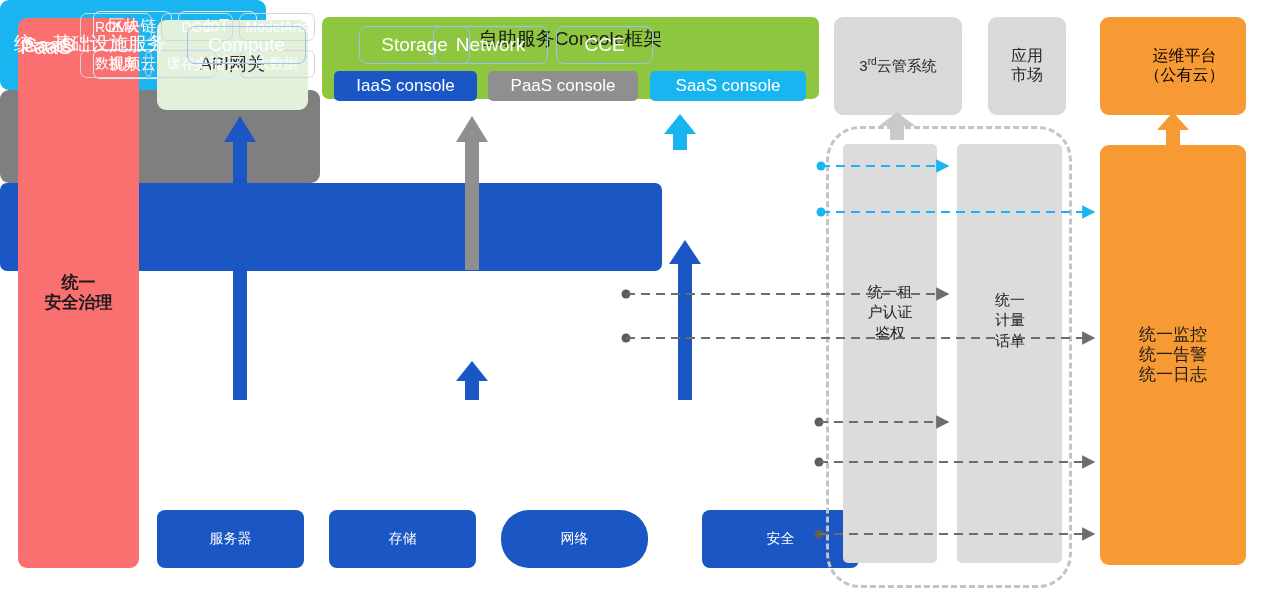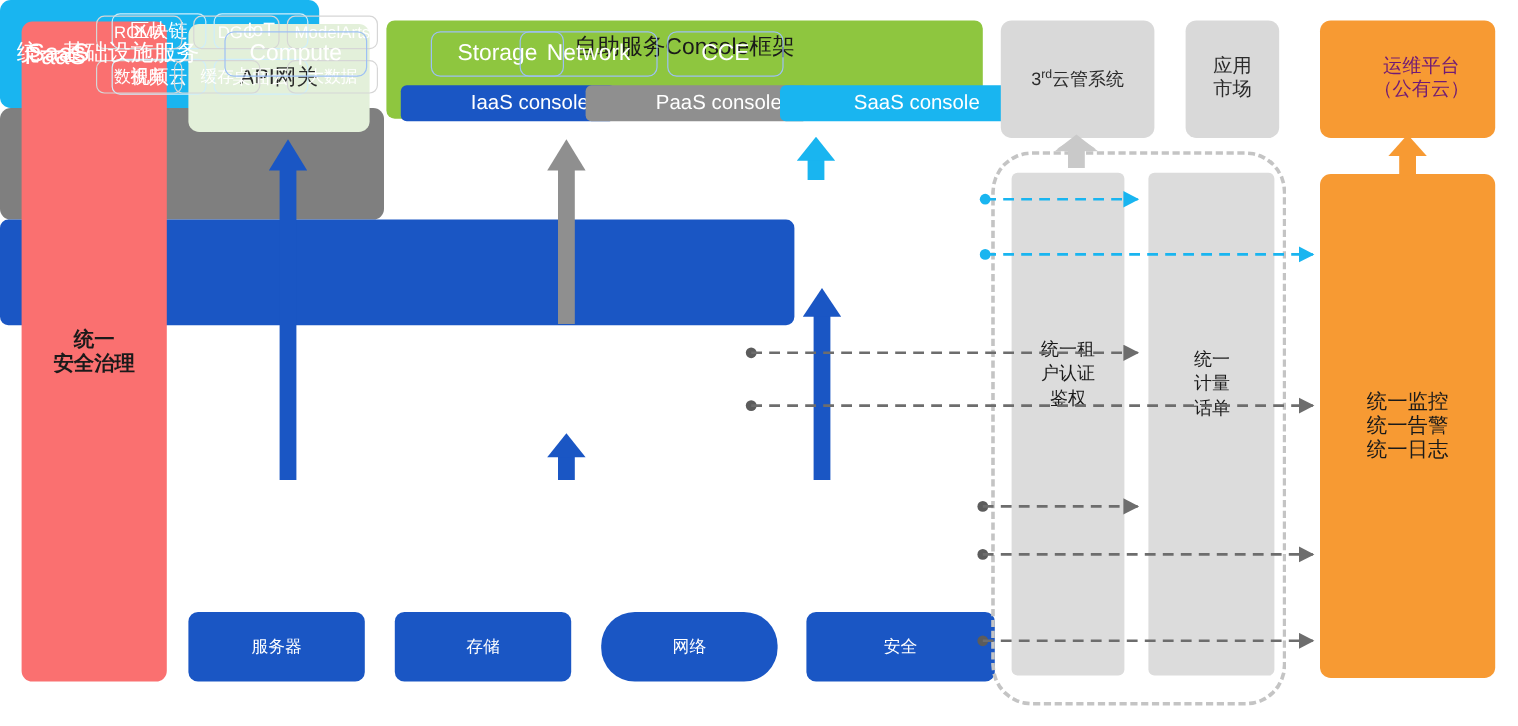--- a/index.html
+++ b/index.html
@@ -10,29 +10,29 @@
 
   
   #sec-panel{left:18px;top:18px;width:121px;height:550px;background:#fa7070;border-radius:9px;color:#1a1a1a;font-size:17px;font-weight:700;}
 
   
   #api-gw{left:157px;top:20px;width:151px;height:90px;background:#e3f0da;border-radius:9px;color:#2b2b2b;font-size:18px;}
 
   
   #console-frame{left:322px;top:17px;width:497px;height:82px;background:#8ec63f;border-radius:7px;display:block;}
   #console-title{position:absolute;left:0;top:9px;width:100%;text-align:center;font-size:19px;color:#1a1a1a;font-weight:400;}
-  .console-chip{position:absolute;top:54px;height:30px;border-radius:5px;display:flex;align-items:center;justify-content:center;color:#ffffff;font-size:17px;padding-left:36px;}
+  .console-chip{position:absolute;top:54px;height:30px;border-radius:5px;display:flex;align-items:center;justify-content:center;color:#ffffff;font-size:17px;}
   #chip-iaas{left:12px;width:143px;background:#1a56c4;}
   #chip-paas{left:166px;width:150px;background:#8f8f8f;}
   #chip-saas{left:328px;width:156px;background:#19b5f0;}
 
   
   #third-cloud{left:834px;top:17px;width:128px;height:98px;background:#d9d9d9;border-radius:9px;color:#2b2b2b;font-size:15px;}
   #app-market{left:988px;top:17px;width:78px;height:98px;background:#d9d9d9;border-radius:9px;color:#2b2b2b;font-size:16px;}
-  #ops-platform{left:1100px;top:17px;width:146px;height:98px;background:#f79a33;border-radius:9px;color:#701a75;font-size:16px;padding-left:23px;}
+  #ops-platform{left:1100px;top:17px;width:146px;height:98px;background:#f79a33;border-radius:9px;color:#000000;font-size:16px;padding-left:23px;}
 
   
   #saas-block{left:553px;top:147px;width:266px;height:90px;background:#19b5f0;border-radius:9px;display:block;}
   #saas-word{position:absolute;left:12px;top:0;height:90px;width:74px;display:flex;align-items:center;justify-content:center;color:#fff;font-size:21px;}
   .saas-chip{position:absolute;height:28px;border:1.6px solid #cfeefb;border-radius:7px;display:flex;align-items:center;justify-content:center;color:#ffffff;font-size:16px;}
   #sc-0{left:93px;top:11px;width:77px;}
   #sc-1{left:178px;top:11px;width:77px;}
   #sc-2{left:93px;top:49px;width:77px;}
   #sc-3{left:178px;top:49px;width:77px;}
 
@@ -54,21 +54,21 @@
   #ic-0{left:187px;width:117px;}
   #ic-1{left:314px;width:109px;margin-left:45px;}
   #ic-2{left:433px;width:113px;}
   #ic-3{left:556px;width:95px;}
 
   
   .hw-box{position:absolute;top:510px;height:58px;background:#1a56c4;border-radius:8px;display:flex;align-items:center;justify-content:center;color:#fff;font-size:14px;}
   #hw-0{left:157px;width:147px;}
   #hw-1{left:329px;width:147px;}
   #hw-2{left:501px;width:147px;border-radius:28px;}
-  #hw-3{left:672px;width:157px;}
+  #hw-3{left:702px;width:157px;}
 
   
   #dashed-zone{position:absolute;left:826px;top:126px;width:246px;height:462px;border:3px dashed #c4c4c4;border-radius:34px;box-sizing:border-box;}
   .gcol{position:absolute;background:#dcdcdc;border-radius:5px;}
   #gcol-auth{left:843px;top:144px;width:94px;height:419px;}
   #gcol-meter{left:957px;top:144px;width:105px;height:419px;}
   .gcol-text{position:absolute;width:94px;text-align:center;color:#1a1a1a;font-size:15px;line-height:1.35;white-space:pre-line;}
   #gtext-auth{left:843px;top:282px;}
   #gtext-meter{left:962px;top:290px;width:96px;}
 

